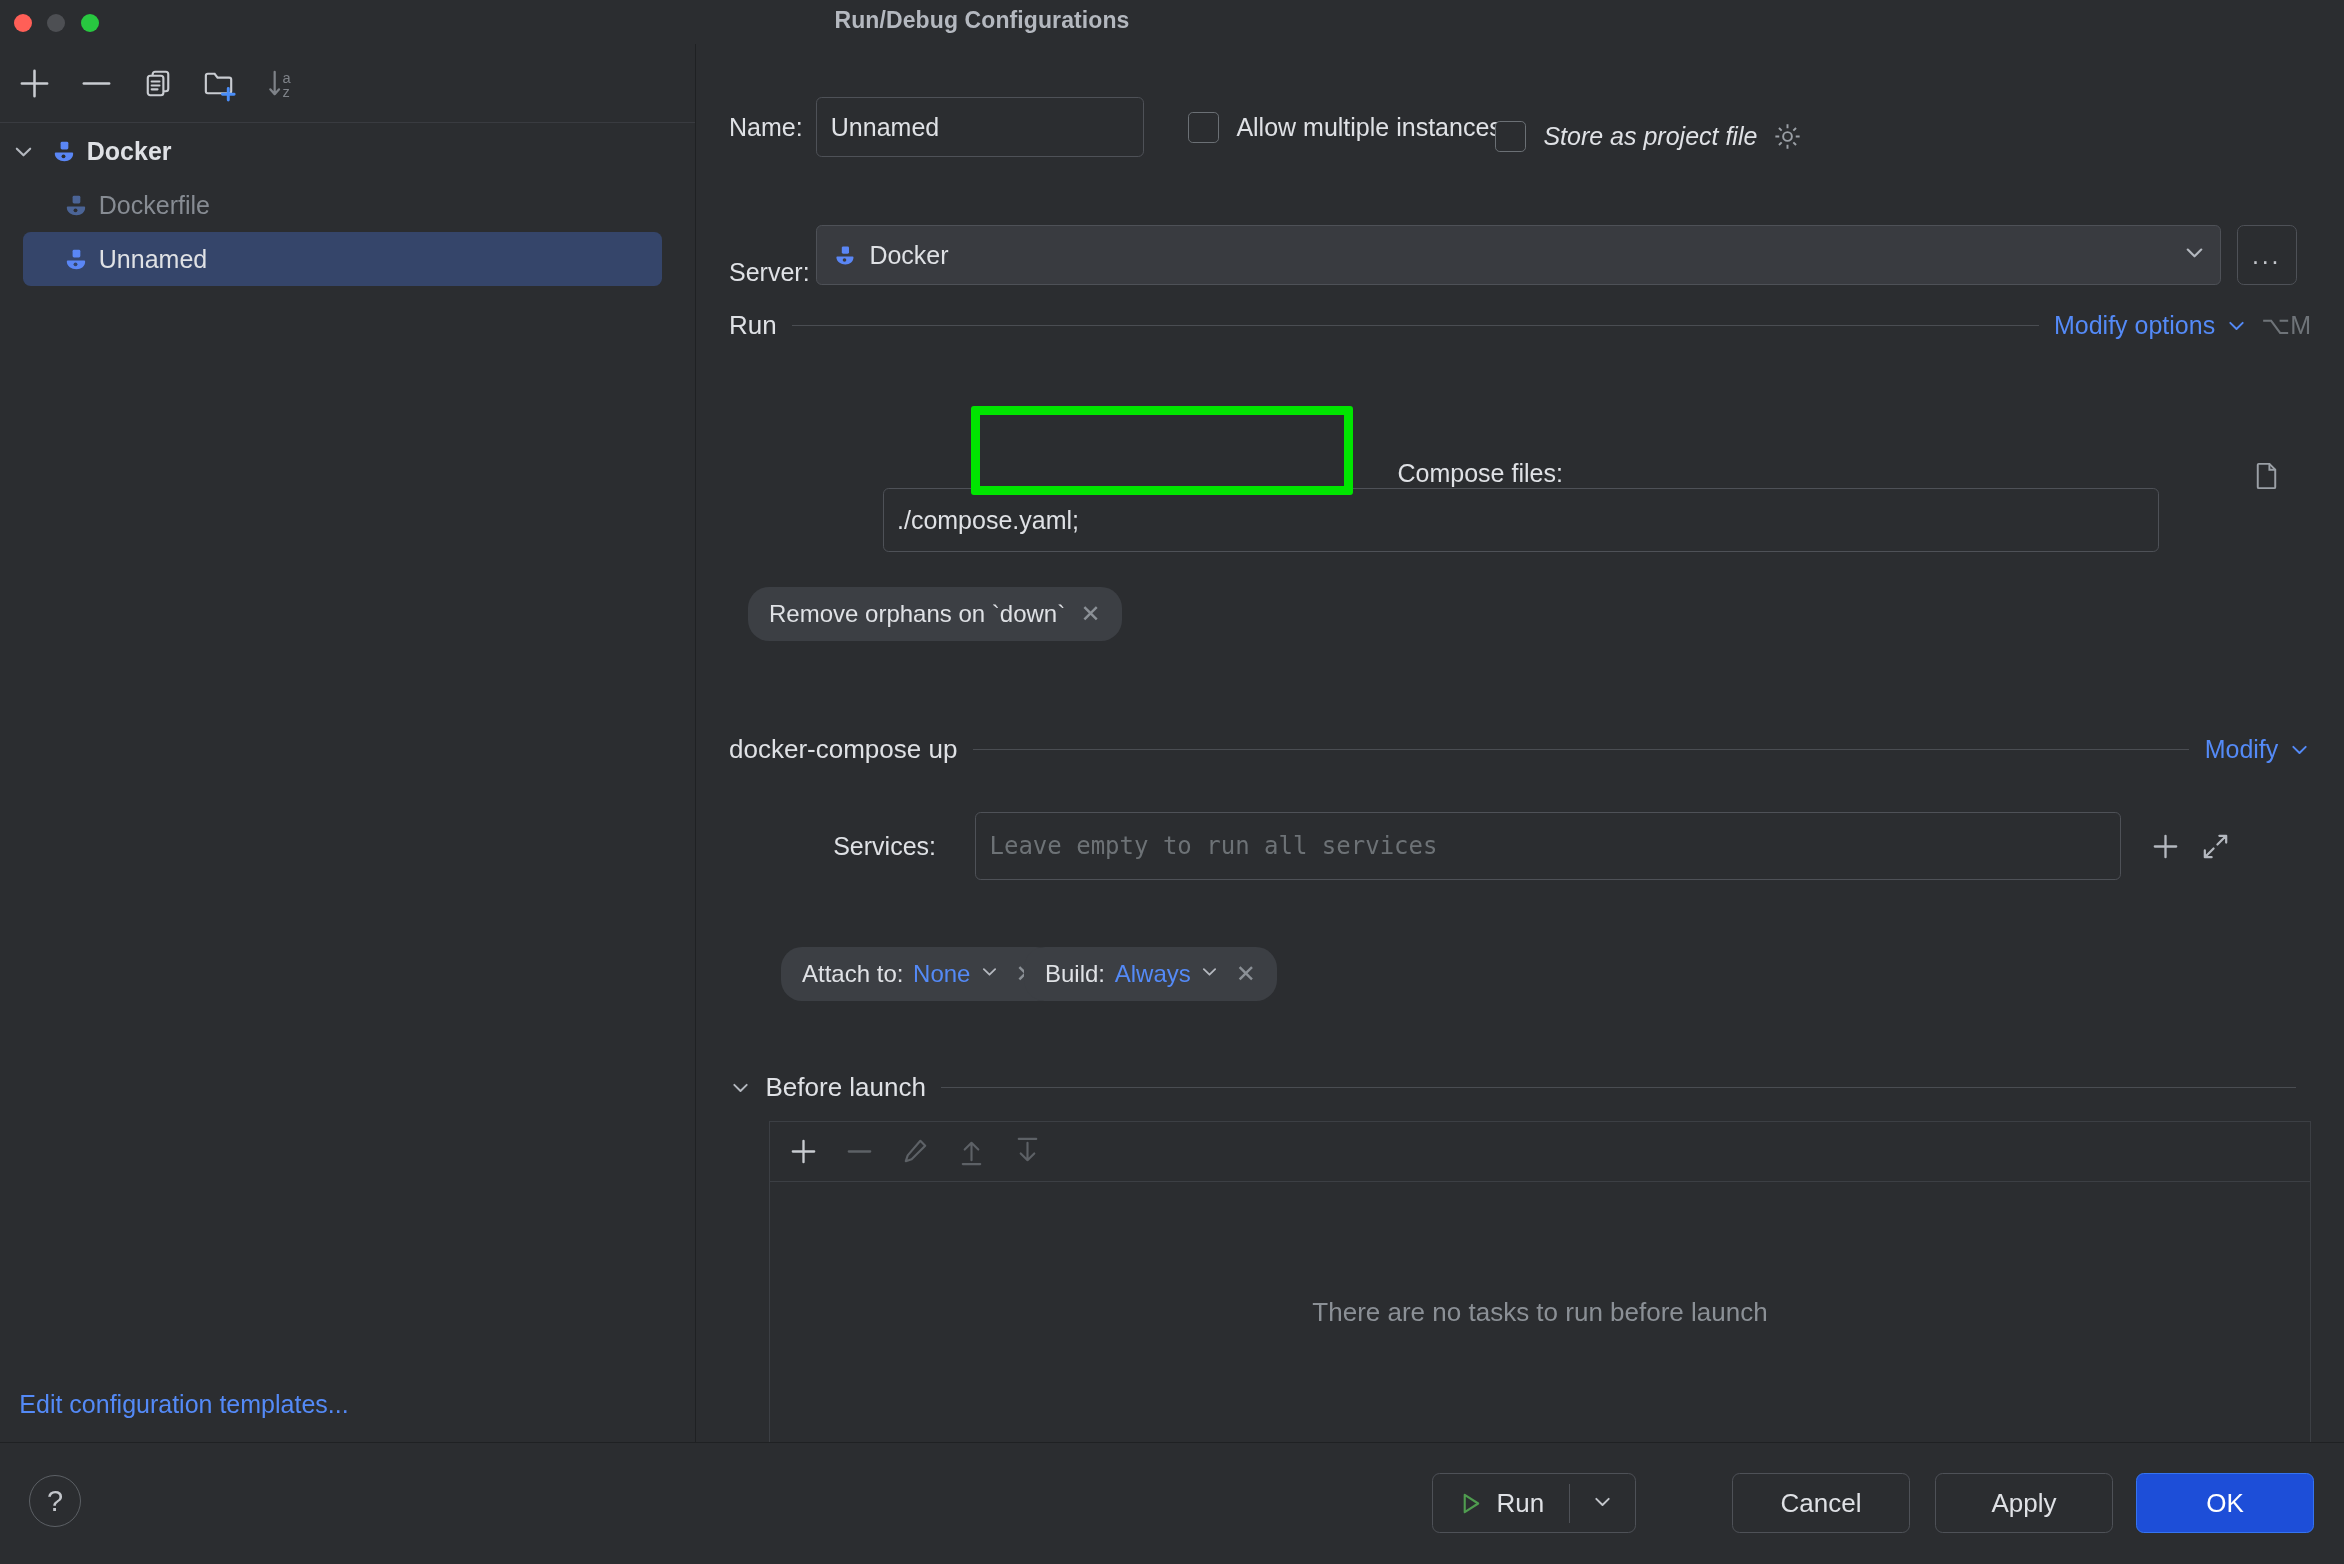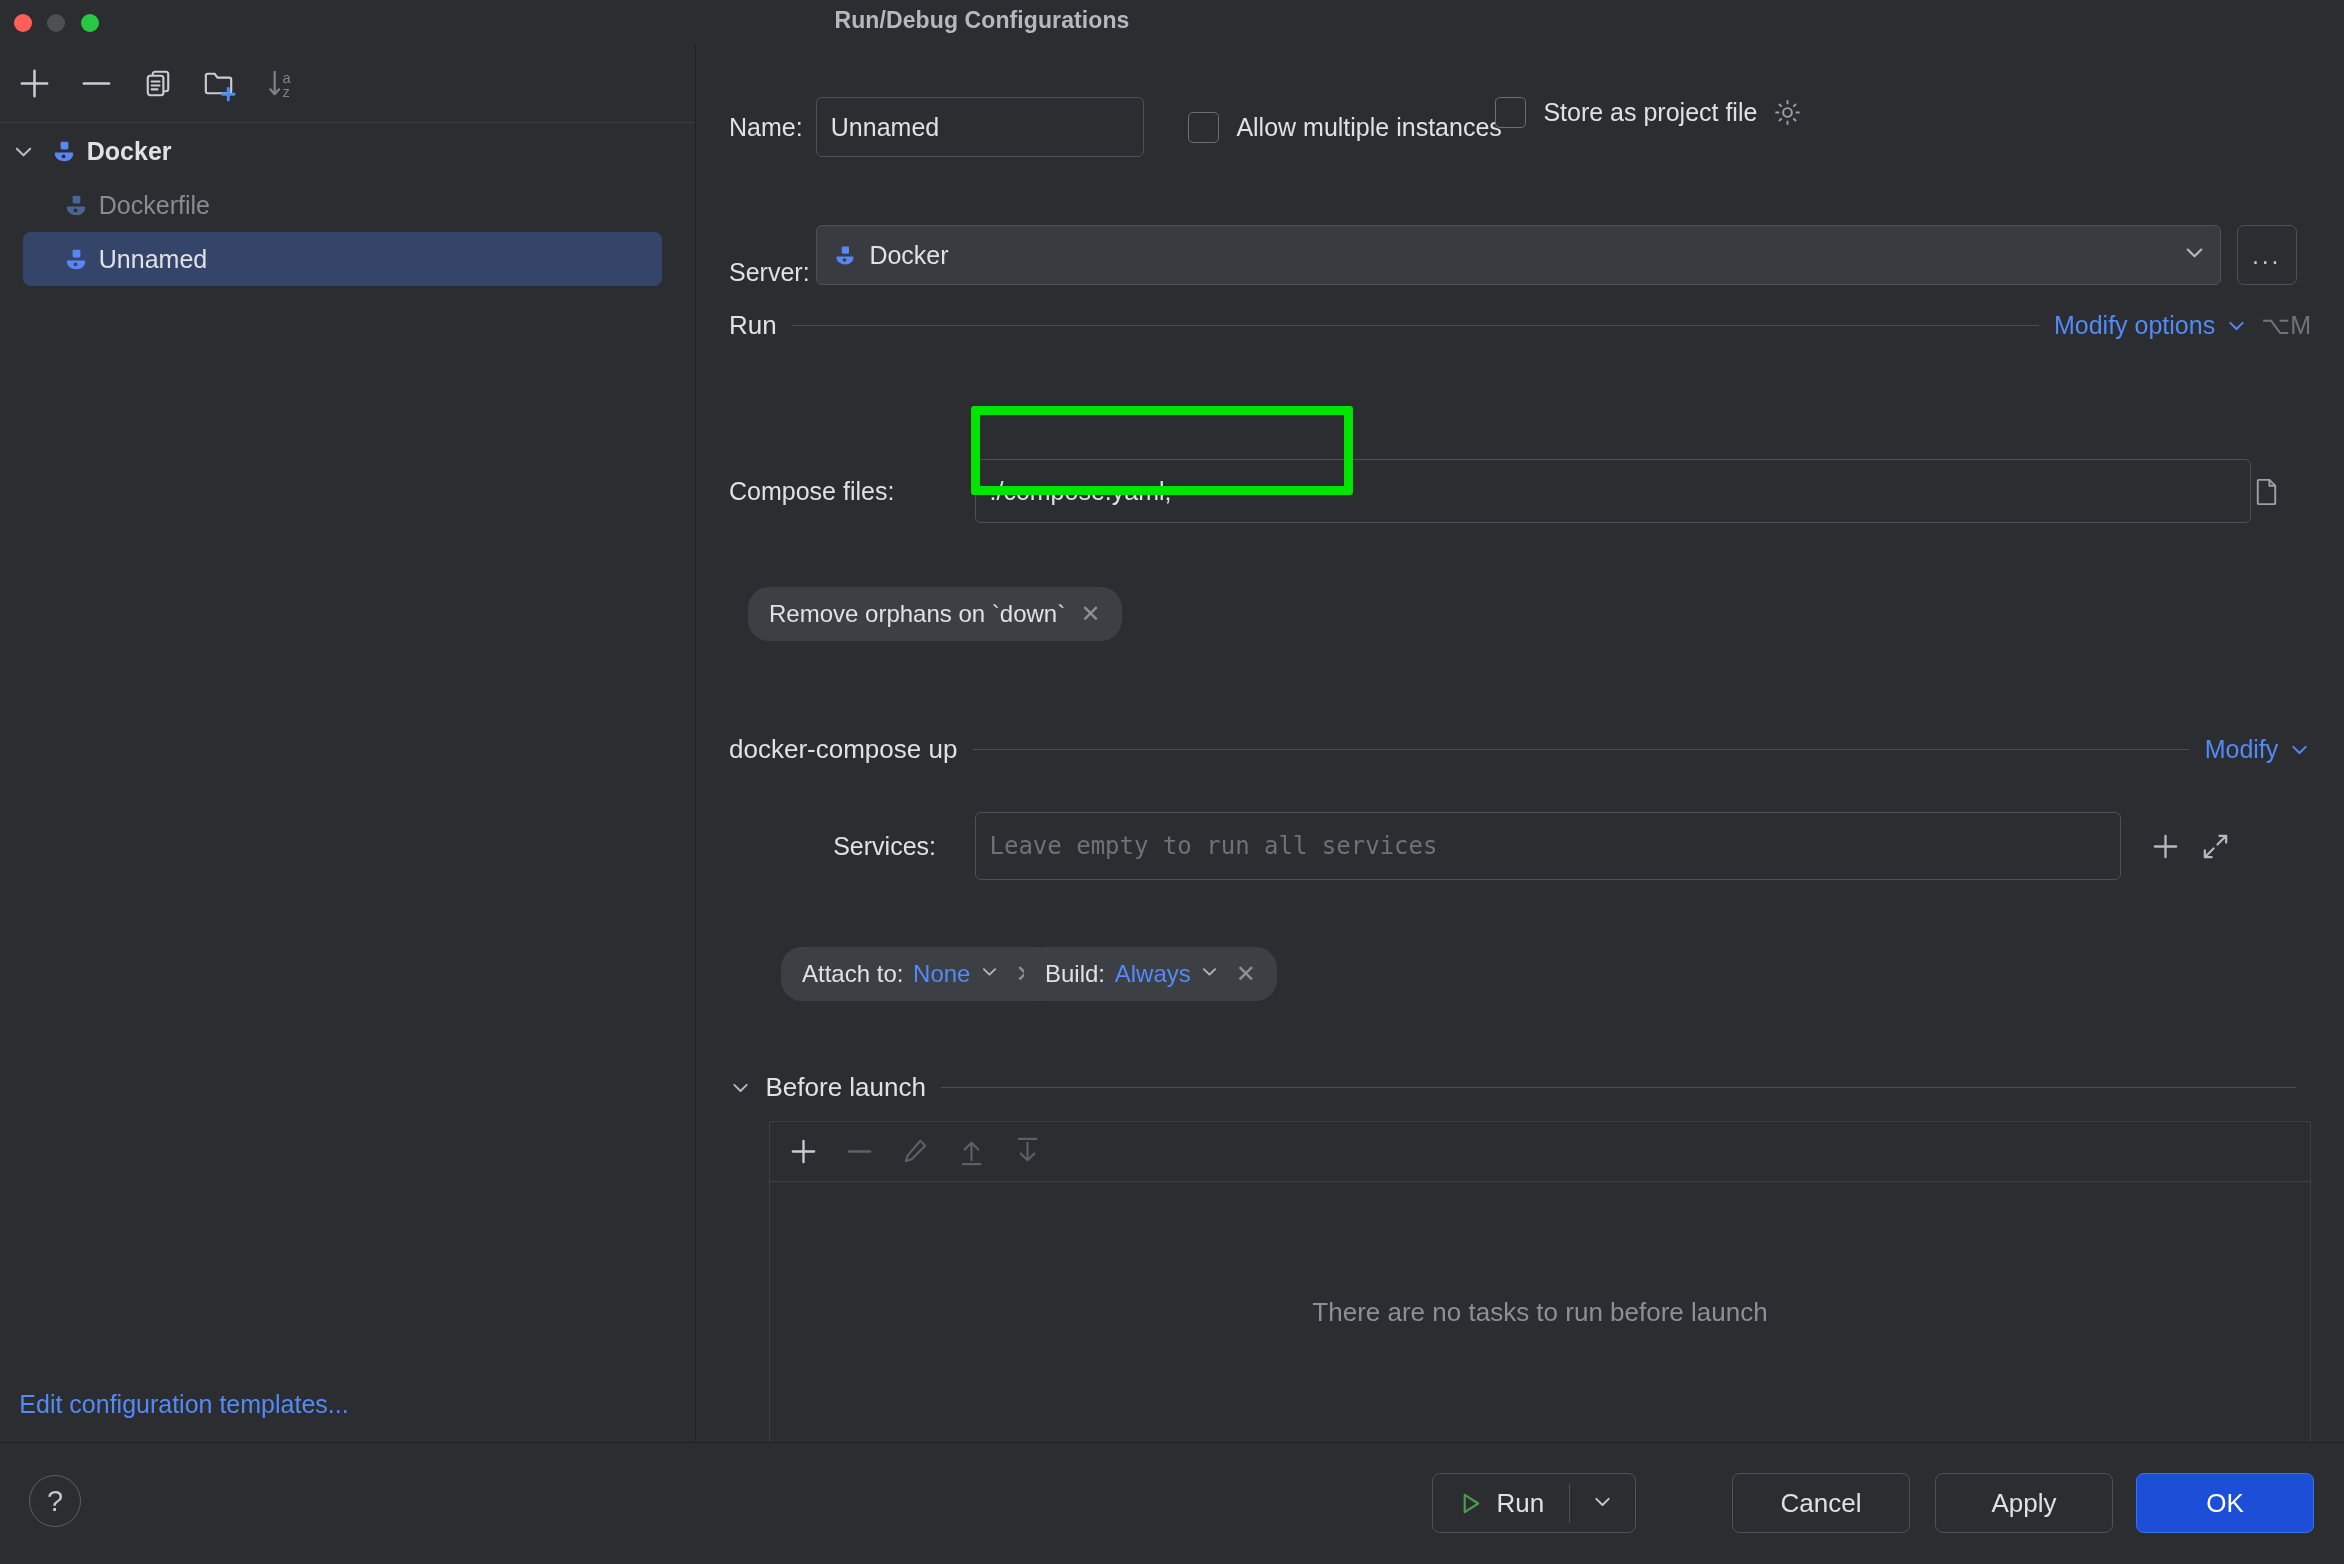--- a/index.html
+++ b/index.html
@@ -258,21 +258,21 @@
     <div class="row" style="left:33px; top:53px;">
       <span class="flabel" style="width:97px;">Name:</span>
       <div class="textfield" style="margin-left:-9.7px; width:328px; height:60px;">Unnamed</div>
     </div>
 
     <div class="row" style="left:492px; top:68px;">
       <span class="checkbox"></span>
       <span class="chk-label">Allow multiple instances</span>
     </div>
 
-    <div class="row" style="left:799px; top:52px;">
+    <div class="row" style="left:799px; top:76px;font-style:italic;">
       <span class="checkbox"></span>
       <span class="chk-label">Store as project file</span>
       <span style="margin-left:13.5px; display:flex;">
         <svg width="33" height="33" viewBox="0 0 34 34">
           <g fill="none" stroke="#9ba0a6" stroke-width="2">
             <circle cx="17" cy="17" r="4.5"></circle>
             <path d="M17 4.5v4M17 25.5v4M4.5 17h4M25.5 17h4M8.2 8.2l2.8 2.8M23 23l2.8 2.8M25.8 8.2L23 11M11 23l-2.8 2.8"></path>
           </g>
         </svg>
       </span>
@@ -305,21 +305,21 @@
       <span class="section-line"></span>
       <span class="link-blue">Modify options</span>
       <span style="margin-left:9.7px; display:flex;">
         <svg width="23" height="23" viewBox="0 0 26 26">
             <path d="M6 10 L13 17 L20 10" fill="none" stroke="#548af7" stroke-width="2.2" stroke-linecap="round" stroke-linejoin="round"></path>
           </svg>
       </span>
       <span class="shortcut">⌥M</span>
     </div>
 
-    <div class="row" style="left:33px; top:415px; width:1583px;">
+    <div class="row" style="left:33px; top:415px; width:1583px;flex-direction:column;">
       <span class="flabel" style="width:246px;">Compose files:</span>
       <div class="textfield" style="width:1276px; height:64px; justify-content:space-between;">./compose.yaml;</div>
       <span style="position:absolute; right:29px; display:flex;">
         <svg width="33" height="33" viewBox="0 0 34 34">
           <path d="M9 5h11l6 6v18a1 1 0 01-1 1H9a1 1 0 01-1-1V6a1 1 0 011-1z" fill="none" stroke="#9ba0a6" stroke-width="2"></path>
           <path d="M20 5v6h6" fill="none" stroke="#9ba0a6" stroke-width="2"></path>
         </svg>
       </span>
     </div>
 

